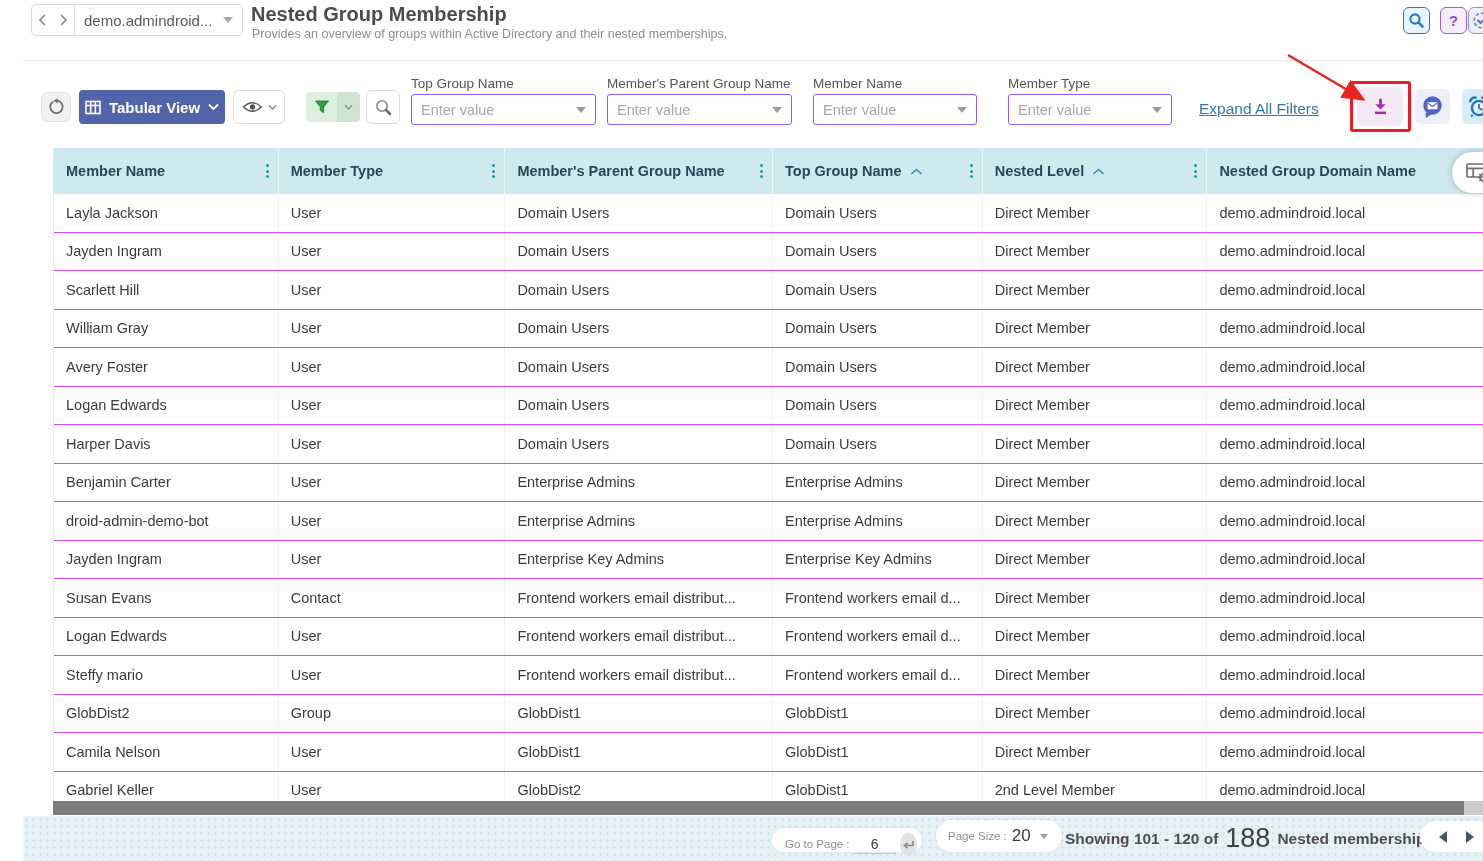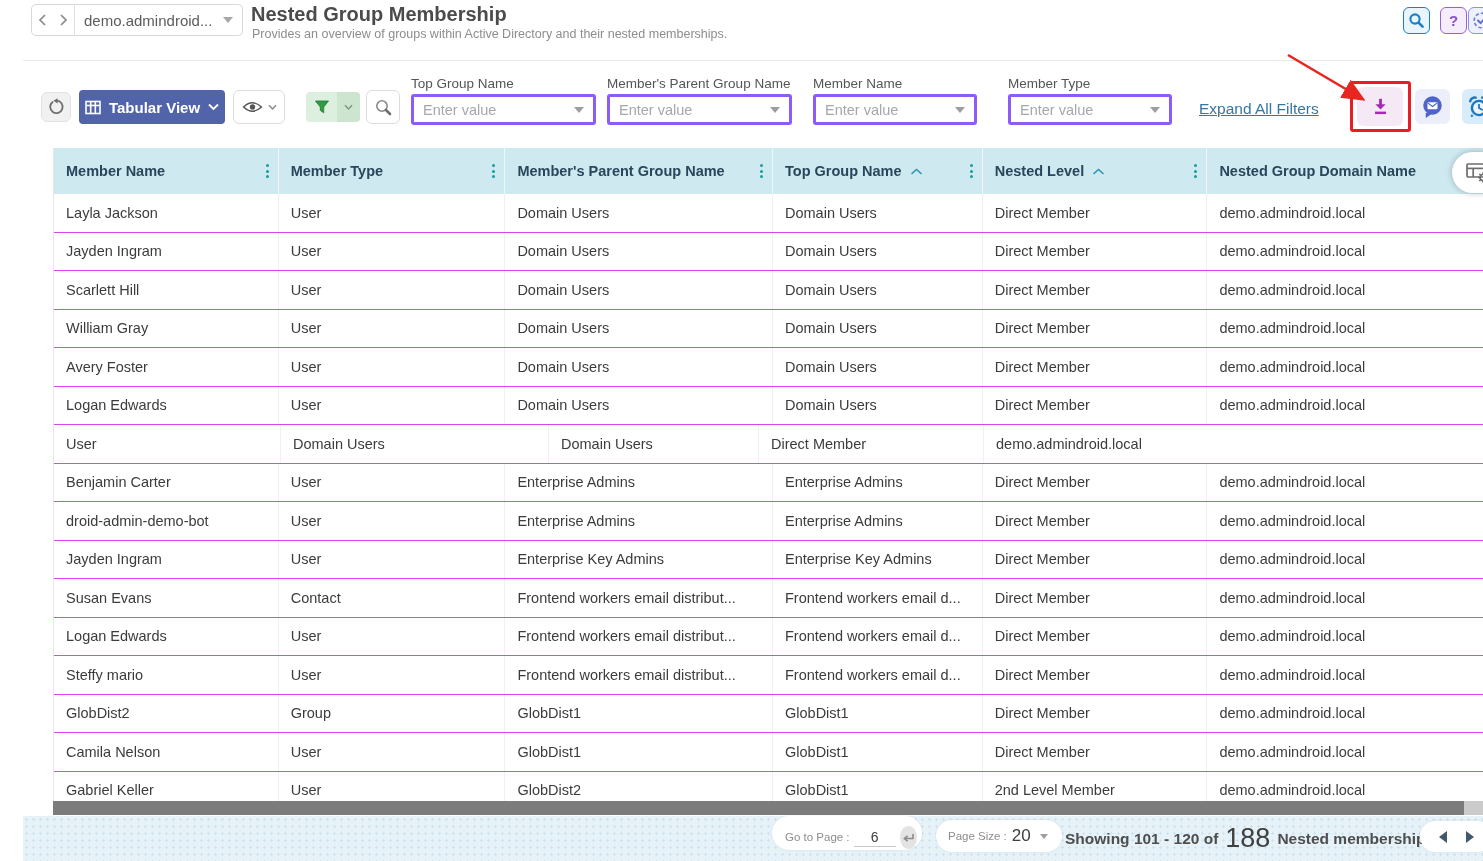--- a/index.html
+++ b/index.html
@@ -25,21 +25,21 @@
   .btn-refresh { position:absolute; left:18px; top:92px; width:30px; height:30px; background:#f1f1f1; border:1px solid #e2e2e2; border-radius:6px; display:flex; align-items:center; justify-content:center; cursor:pointer; }
   .btn-view { position:absolute; left:56px; top:90px; width:146px; height:34px; background:#5264a9; border-radius:4px; color:#fff; font-size:15px; font-weight:700; display:flex; align-items:center; justify-content:center; gap:8px; cursor:pointer; }
   .btn-eye { position:absolute; left:210px; top:90px; width:52px; height:34px; background:#fff; border:1px solid #dcdcdc; border-radius:6px; display:flex; align-items:center; justify-content:center; gap:5px; cursor:pointer; }
   .btn-filter { position:absolute; left:283px; top:92px; height:30px; display:flex; border-radius:4px; overflow:hidden; cursor:pointer; }
   .filter-seg-a { width:31px; background:#ddefdf; display:flex; align-items:center; justify-content:center; }
   .filter-seg-b { width:23px; background:#cde4cf; display:flex; align-items:center; justify-content:center; }
   .btn-search { position:absolute; left:343px; top:90px; width:34px; height:34px; background:#fff; border:1px solid #dcdcdc; border-radius:6px; display:flex; align-items:center; justify-content:center; cursor:pointer; }
 
   .filter-group { position:absolute; top:76px; }
   .filter-label { font-size:13.5px; color:#555; margin-bottom:3px; white-space:nowrap; }
-  .filter-input { height:31px; border:3px solid #8b5cf6; border-radius:3px; background:#fff; display:flex; align-items:center; padding:0 9px; cursor:pointer; }
+  .filter-input { height:31px; border:1px solid #8b5cf6; border-radius:3px; background:#fff; display:flex; align-items:center; padding:0 9px; cursor:pointer; }
   .filter-ph { flex:1; font-size:14.5px; color:#a4a8ad; }
   .filter-input .caret-down { border-top-color:#9e9e9e; margin:0; }
 
   .expand-link { position:absolute; left:1176px; top:100px; font-size:15.5px; color:#3576a3; text-decoration:underline; cursor:pointer; white-space:nowrap; }
 
   .btn-export { position:absolute; left:1334px; top:87px; width:46px; height:39px; background:#f6e9f6; border-radius:6px; display:flex; align-items:center; justify-content:center; cursor:pointer; }
   .btn-msg { position:absolute; left:1392px; top:89px; width:35px; height:35px; background:#eceefa; border-radius:6px; display:flex; align-items:center; justify-content:center; cursor:pointer; }
   .btn-alarm { position:absolute; left:1439px; top:89px; width:33px; height:35px; background:#d8ecf9; border-radius:6px; display:flex; align-items:center; justify-content:center; cursor:pointer; }
   .hl-rect { position:absolute; left:1327px; top:81px; width:61px; height:51px; border:3px solid #ea1c24; border-radius:3px; pointer-events:none; }
   .hl-arrow { position:absolute; left:1255px; top:42px; pointer-events:none; }
@@ -59,21 +59,21 @@
   .col-settings { position:absolute; left:1429px; top:152px; width:50px; height:41px; background:#fff; border-radius:21px; box-shadow:0 0 6px rgba(0,0,0,.25); display:flex; align-items:center; justify-content:center; cursor:pointer; z-index:5; }
 
   
   .hscroll { position:absolute; left:30px; top:801px; width:1431px; height:14px; background:#cbcbcb; }
   .hthumb { position:absolute; left:0; top:0; width:1411px; height:14px; background:#7c7c7c; cursor:pointer; }
 
   
   .footer { position:absolute; left:0; top:816px; width:1483px; height:45px; background-color:#e6f2f7;
             background-image:radial-gradient(#cde3ed 1px, transparent 1.3px); background-size:7px 7px; }
   .pill { position:absolute; background:#fff; border-radius:17px; display:flex; align-items:center; box-shadow:0 0 3px rgba(0,0,0,.07); }
-  .pill-goto { left:749px; top:0; width:150px; height:34px; padding:8px 5px 0 13px; }
+  .pill-goto { left:749px; top:12px; width:150px; height:24px; padding:8px 5px 0 13px; }
   .goto-label { font-size:11.5px; color:#8d8d8d; white-space:nowrap; }
   .goto-input { width:42px; border:none; border-bottom:1px solid #c9c9c9; background:transparent; text-align:center; font-size:14px; color:#3d3d3d; outline:none; margin:0 4px; font-family:"Liberation Sans",sans-serif; }
   .goto-btn { width:23px; height:23px; border-radius:50%; background:#e3e3e3; display:flex; align-items:center; justify-content:center; cursor:pointer; }
   .pill-size { left:913px; top:4px; width:126px; height:32px; padding:0 12px; gap:5px; }
   .size-label { font-size:11.5px; color:#8d8d8d; white-space:nowrap; }
   .size-value { font-size:17px; color:#3d3d3d; }
   .pill-size .caret-down { border-top-color:#9e9e9e; margin:0 0 0 4px; border-left-width:4px; border-right-width:4px; border-top-width:5px; }
   .showing { position:absolute; left:1042px; top:0; height:45px; display:flex; align-items:center; gap:7px; color:#4e4e4e; }
   .showing .pre, .showing .suf { font-size:15.5px; font-weight:700; }
   .showing .big { font-size:27px; font-weight:400; color:#3f3f3f; }
@@ -342,20 +342,21 @@
         </div>
         <div class="trow">
           <div class="td" style="width: 225px;">Logan Edwards</div>
           <div class="td" style="width: 227px;">User</div>
           <div class="td" style="width: 268px;">Domain Users</div>
           <div class="td" style="width: 210px;">Domain Users</div>
           <div class="td" style="width: 225px;">Direct Member</div>
           <div class="td" style="width: 276px;">demo.admindroid.local</div>
         </div>
         <div class="trow">
+          <div class="td" style="width: 225px;">Harper Davis</div>
           <div class="td" style="width: 227px;">User</div>
           <div class="td" style="width: 268px;">Domain Users</div>
           <div class="td" style="width: 210px;">Domain Users</div>
           <div class="td" style="width: 225px;">Direct Member</div>
           <div class="td" style="width: 276px;">demo.admindroid.local</div>
         </div>
         <div class="trow">
           <div class="td" style="width: 225px;">Benjamin Carter</div>
           <div class="td" style="width: 227px;">User</div>
           <div class="td" style="width: 268px;">Enterprise Admins</div>

